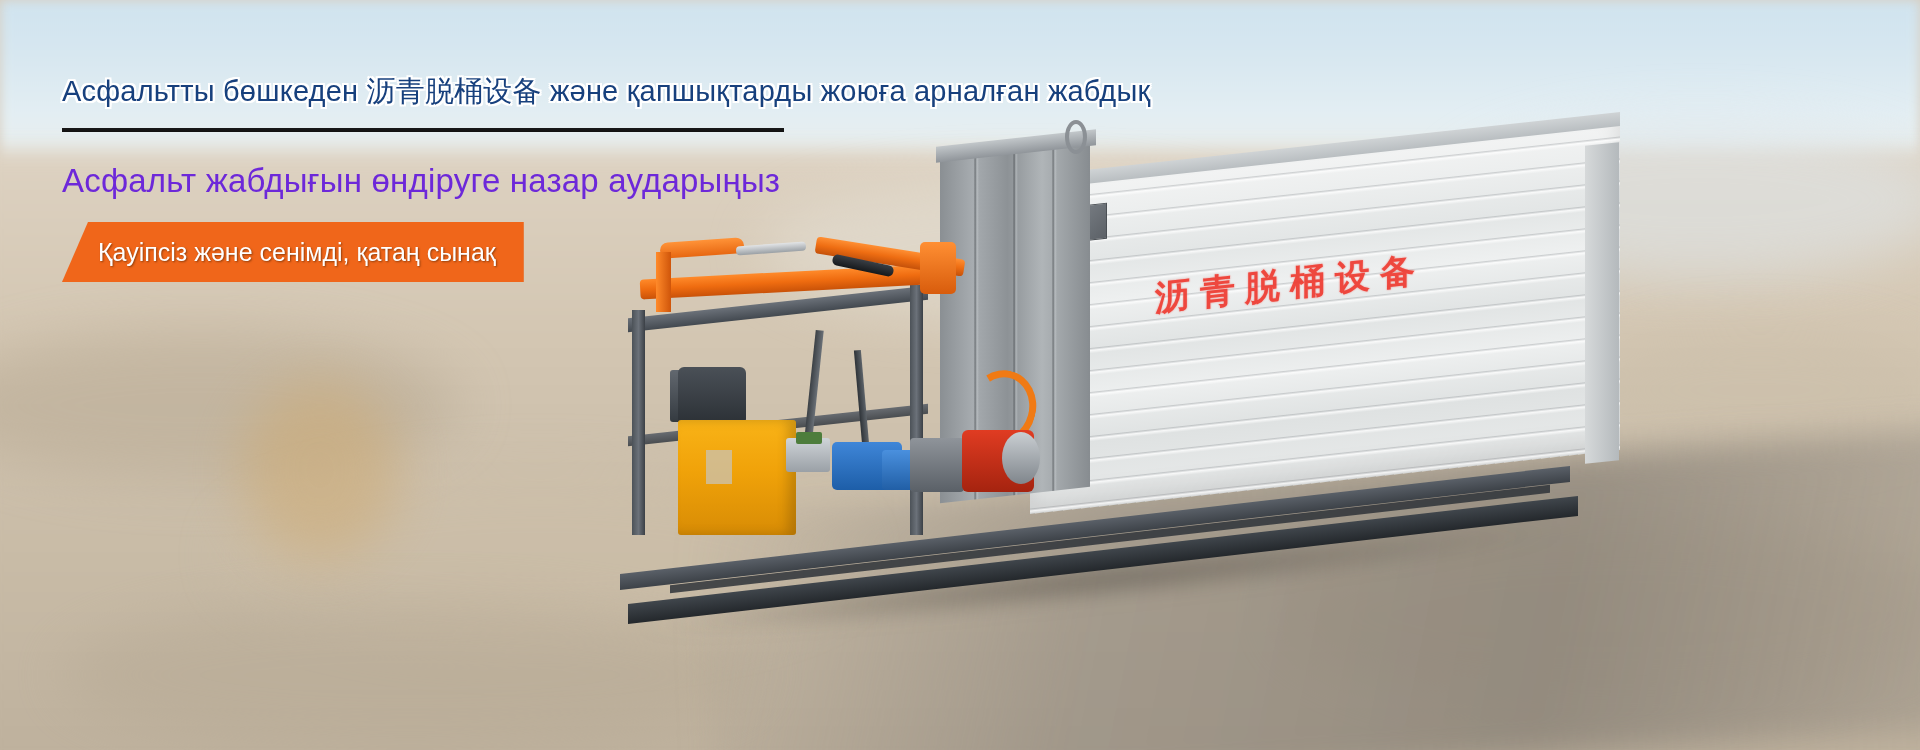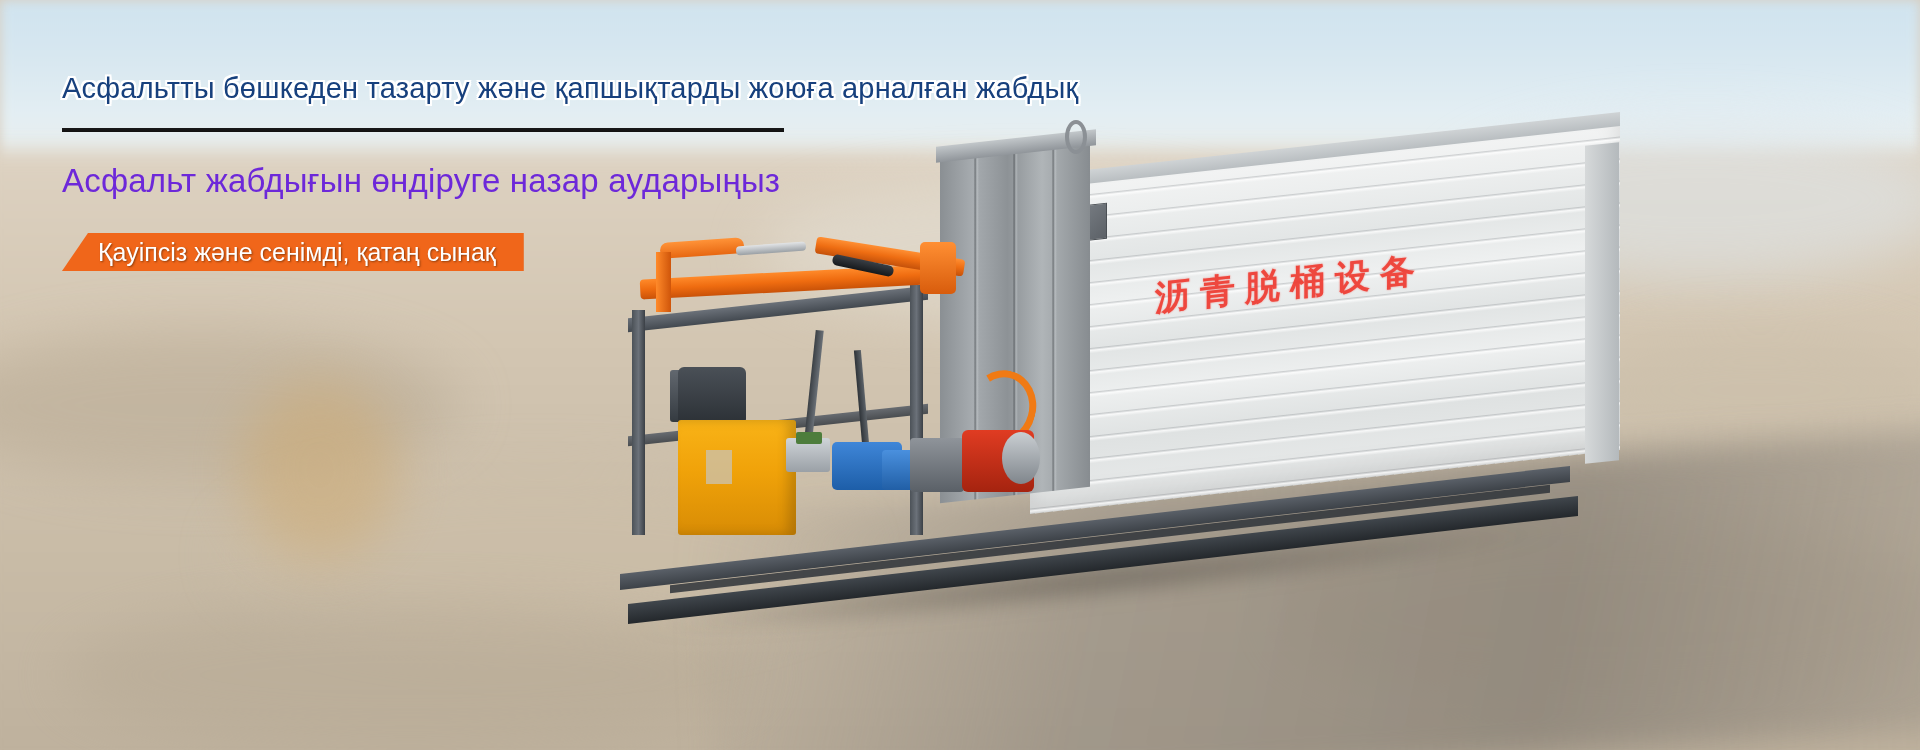--- a/index.html
+++ b/index.html
@@ -341,28 +341,27 @@
     position: absolute;
     left: 62px; top: 162px;
     font-size: 33px;
     color: #6d28d9;
     letter-spacing: .2px;
     white-space: nowrap;
   }
   .badge {
     position: absolute;
     left: 62px; top: 222px;
-    height: 38px;
+    height: 60px;
     padding: 0 28px 0 36px;
     display: flex;
     align-items: center;
     background: #f0661a;
     clip-path: polygon(26px 0, 100% 0, 100% 100%, 0 100%);
     box-shadow: 0 2px 6px rgba(0,0,0,.18);
-    margin-top: 11px;
   }
   .badge-text {
     font-size: 25px;
     color: #ffffff;
     white-space: nowrap;
     text-shadow: 1px 1px 2px rgba(90,40,5,.65);
   }
 </style>
 </head>
 <body>
@@ -423,21 +422,21 @@
     <div class="m-part pump-grey"></div>
     <div class="m-part hose-orange"></div>
     <div class="m-part burner"></div>
     <div class="m-part burner-cap"></div>
 
     <div class="m-part skid-top"></div>
     <div class="m-part skid-rail"></div>
     <div class="m-part skid-bottom"></div>
   </div>
 
-  <div class="headline">Асфальтты бөшкеден тазарту және қапшықтарды жоюға арналған жабдық</div>
+  <div class="headline">Асфальтты бөшкеден 沥青脱桶设备 және қапшықтарды жоюға арналған жабдық</div>
   <div class="rule"></div>
   <div class="subtitle">Асфальт жабдығын өндіруге назар аударыңыз</div>
 
   <div class="badge">
     <span class="badge-text">Қауіпсіз және сенімді, қатаң сынақ</span>
   </div>
 
 </div>
 
 </body></html>

